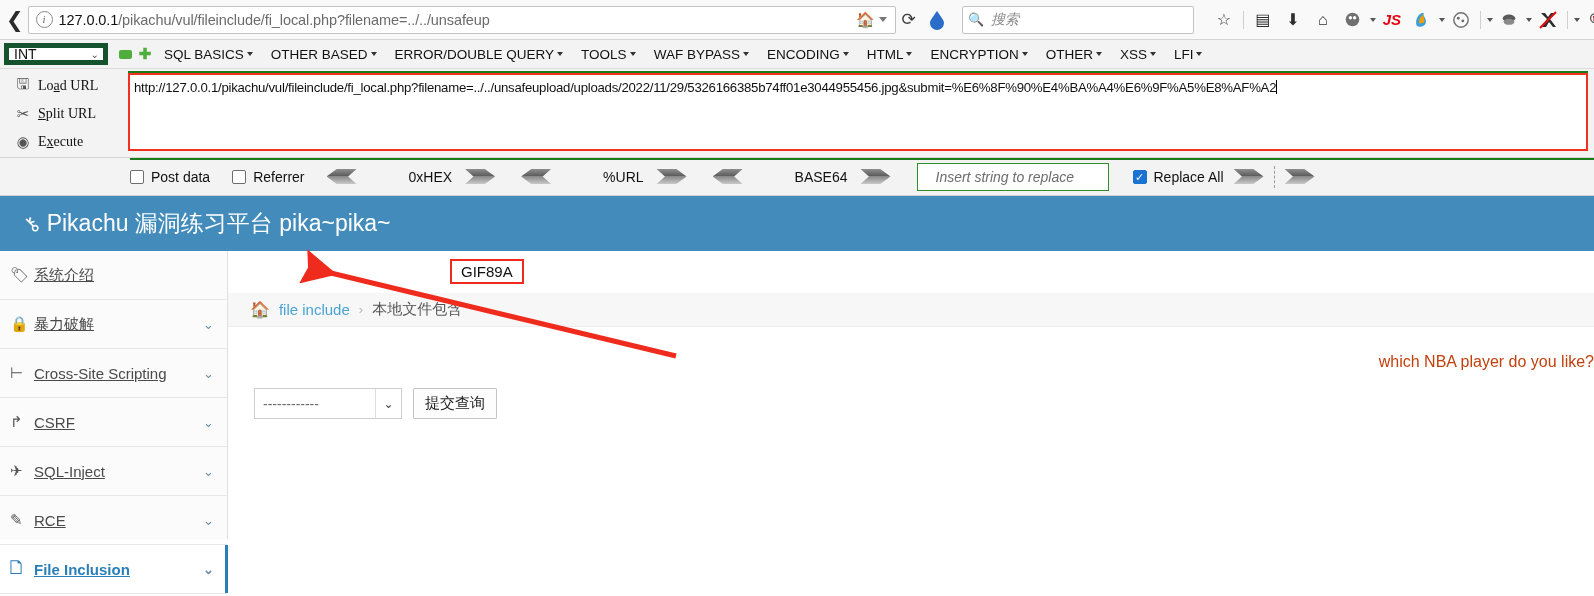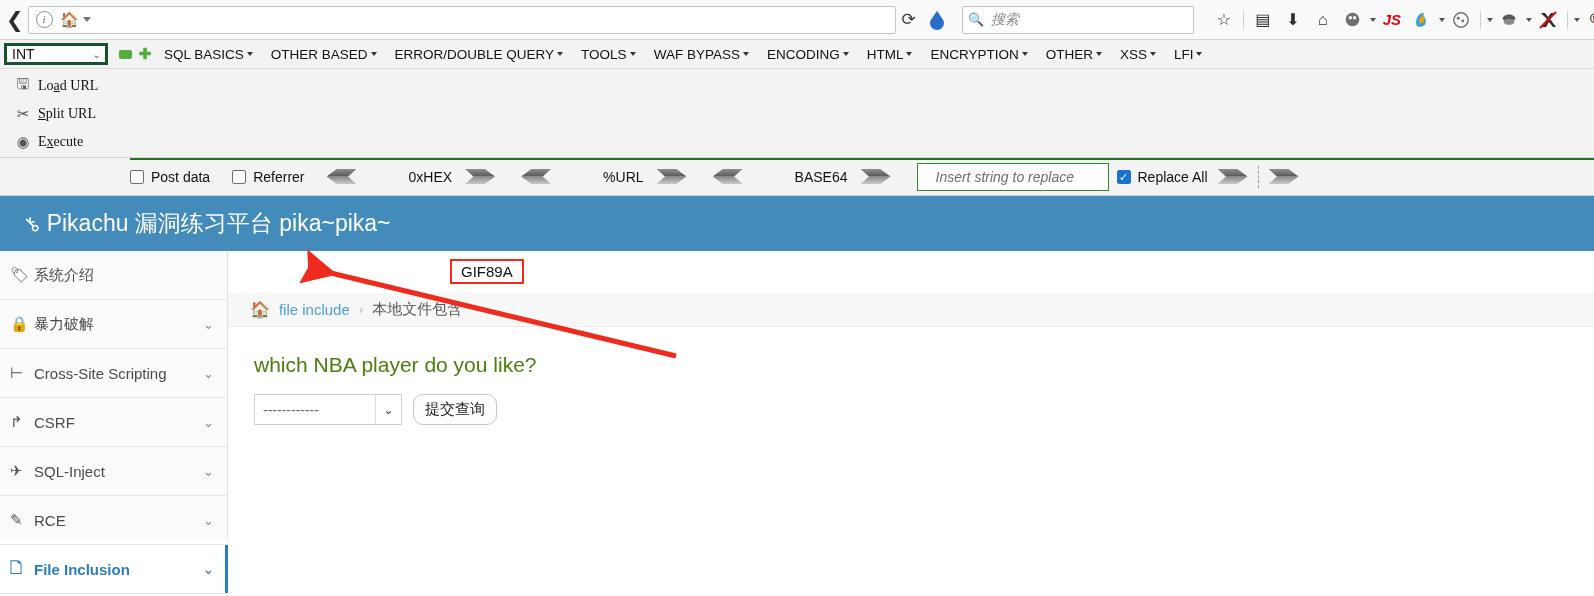--- a/index.html
+++ b/index.html
@@ -115,21 +115,21 @@
     background: #f3f3f3;
     border-bottom: 1px solid #dcdcdc;
     display: flex; align-items: center;
     padding-left: 4px;
     font-size: 13.5px;
     color: #111;
   }
   .hb-select {
     width: 104px; height: 22px;
     background: #fff;
-    border: 3px solid #14532d;
+    border: 5px solid #14532d;
     display: flex; align-items: center; justify-content: space-between;
     padding: 0 4px 0 5px;
     font-size: 14px;
     margin-right: 8px;
   }
   .hb-select .chev { font-size: 10px; color: #555; }
   .mini-btn {
     width: 14px; height: 14px;
     margin: 0 3px;
     display: flex; align-items: center; justify-content: center;
@@ -244,21 +244,21 @@
   }
   .arrow-l { clip-path: polygon(0% 50%, 34% 0%, 100% 0%, 72% 50%, 100% 100%, 34% 100%); }
   .arrow-r { clip-path: polygon(0% 0%, 66% 0%, 100% 50%, 66% 100%, 0% 100%, 28% 50%); }
   .enc-label { margin: 11px 13px; white-space: nowrap; padding-left: 39px; }
   .repl-input {
     width: 192px; height: 28px;
     border: 1.5px solid #2a8f2a;
     background: #fff;
     display: flex; align-items: center;
     padding: 0 18px;
-    margin-right: 4px;
+    margin-right: 20px;
     overflow: hidden;
   }
   .repl-input span {
     font-style: italic; color: #6d6d6d; font-size: 14px;
     white-space: nowrap;
   }
   .dashsep {
     width: 1px; height: 22px;
     border-left: 1px dashed #9a9a9a;
     margin: 0 10px;
@@ -290,21 +290,21 @@
   .side-item {
     height: 49px;
     display: flex; align-items: center;
     padding: 0 13px 0 10px;
     border-bottom: 1px solid #e7e7e7;
     font-size: 15px;
     color: #4a4a4a;
     position: relative;
   }
   .side-item .sicon2 { width: 24px; font-size: 15px; color: #555; flex: 0 0 auto; }
-  .side-item .slabel { flex: 1; }
+  .side-item .slabel { flex: 1; text-decoration: underline; }
   .side-item .schev { font-size: 13px; color: #6d8fa8; }
   .side-item.active { color: #2a7fb8; font-weight: bold; }
   .side-item.active .sicon2 { color: #2a7fb8; }
   .side-item.active::after {
     content: "";
     position: absolute; right: -1px; top: 0; bottom: 0;
     width: 3px; background: #2a7fb8;
   }
 
   .pk-content { flex: 1; background: #ffffff; position: relative; }
@@ -327,55 +327,56 @@
     font-size: 15px;
     color: #555;
     gap: 9px;
   }
   .crumbs .home-ic { font-size: 16px; color: #2f2f2f; }
   .crumbs .cb-link { color: #4aa3d4; }
   .crumbs .cb-sep { color: #b6b6b6; font-size: 13px; }
   .crumbs .cb-cur { color: #555; }
 
   .form-area { padding: 26px 0 0 26px; }
-  .form-q { font-size: 21px; color: #4d7c0f; margin-bottom: 17px; }
+  .form-q { font-size: 16px; color: #c2410c; margin-bottom: 17px; text-align: right; }
   .form-row { display: flex; align-items: center; gap: 11px; }
   .sel {
     width: 148px; height: 31px;
     border: 1px solid #cfcfcf;
     background: #fff;
     display: flex; align-items: center; justify-content: space-between;
     font-size: 14px; color: #6d6d6d;
     padding-left: 8px;
   }
   .sel .selchev {
     width: 26px; height: 29px;
     border-left: 1px solid #dcdcdc;
     display: flex; align-items: center; justify-content: center;
     font-size: 12px; color: #444;
   }
   .btn-submit {
     height: 31px;
     border: 1px solid #c5c5c5;
     background: #fdfdfd;
-    border-radius: 10px;
+    border-radius: 1px;
     display: flex; align-items: center;
     padding: 0 11px;
     font-size: 15px; color: #222;
   }
 
   .annot { position: absolute; left: 0; top: 0; pointer-events: none; }
 </style>
 </head>
 <body>
 
 <div class="browser-bar">
   <div class="nav-back">❮</div>
   <div class="urlbar">
     <div class="info-icon">i</div>
+    <div class="url-text"><span class="url-host">127.0.0.1</span><span>/pikachu/vul/fileinclude/fi_local.php?filename=../../unsafeup</span></div>
     <div class="home-glyph">🏠</div>
     <div class="caret-sm"></div>
   </div>
   <div class="reload-btn">⟳</div>
   <div class="blue-drop">
     <svg width="18" height="20" viewBox="0 0 18 20">
       <path d="M9 1 C13 7, 16 10, 16 13 A7 7 0 0 1 2 13 C2 10, 5 7, 9 1 Z" fill="#2a6ec9"></path>
     </svg>
   </div>
   <div class="searchbox">
@@ -499,20 +500,23 @@
     </div>
     <div class="hb-act">
       <span class="aicon">✂</span>
       <span class="alabel"><span class="underl">S</span>plit URL</span>
     </div>
     <div class="hb-act">
       <span class="aicon">◉</span>
       <span class="alabel">E<span class="underl">x</span>ecute</span>
     </div>
   </div>
+  <div class="hb-urlwrap">
+    <div class="hb-url-text"><span>http://127.0.0.1/pikachu/vul/fileinclude/fi_local.php?filename=../../unsafeupload/uploads/2022/11/29/5326166385b74ff01e3044955456.jpg&amp;submit=%E6%8F%90%E4%BA%A4%E6%9F%A5%E8%AF%A2</span><span class="caret-line"></span></div>
+  </div>
 </div>
 
 <div class="hb-opts">
   <div class="opt-item">
     <span class="chk"></span>
     <span>Post data</span>
   </div>
   <div class="opt-item">
     <span class="chk"></span>
     <span>Referrer</span>

